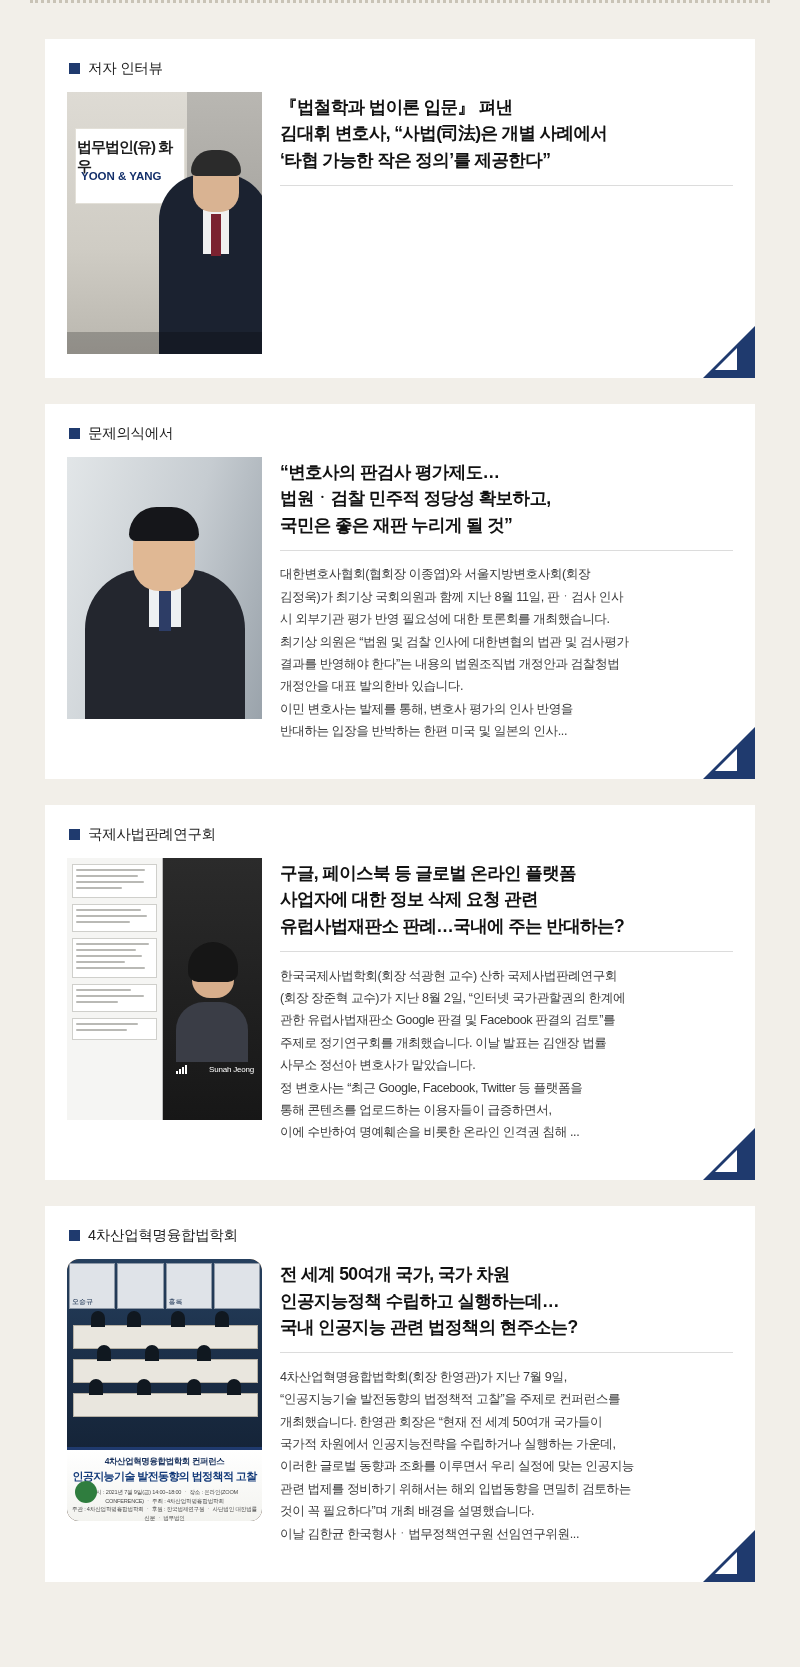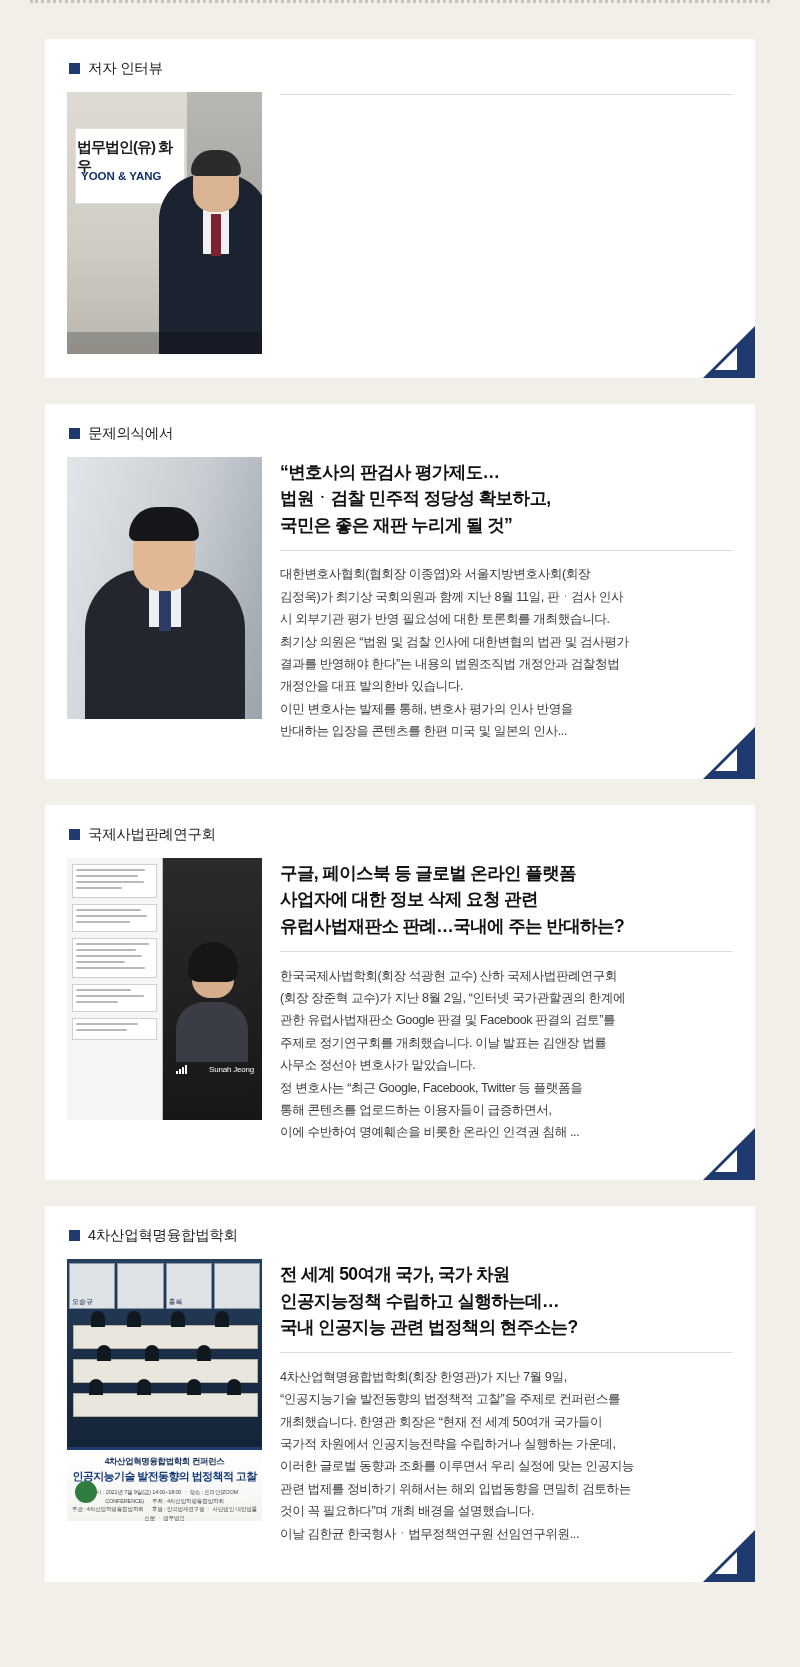--- a/index.html
+++ b/index.html
@@ -216,21 +216,21 @@
     font-size: 8px; color: #fff; letter-spacing: -0.2px;
   }
   .t3 .vbars {
     position: absolute; right: 74px; bottom: 46px; width: 12px; height: 9px;
   }
   .t3 .vbars i {
     position: absolute; bottom: 0; width: 2px; background: #fff;
   }
 
   
-  .t4 { background: #fdba74; }
+  .t4 { background: #fdba74; border-radius: 12px; }
   .t4 .hall {
     position: absolute; inset: 0;
     background: linear-gradient(180deg,#26405e 0%, #1b2e47 40%, #101c2c 100%);
   }
   .t4 .screenrow {
     position: absolute; left: 0; top: 4px; width: 100%; height: 46px;
     display: flex; gap: 2px; padding: 0 2px; box-sizing: border-box;
   }
   .t4 .vtile {
     flex: 1; background: #dfe3e8; border: 1px solid #8d98a6; position: relative;
@@ -290,20 +290,23 @@
         <div class="sign1">법무법인(유) 화우</div>
         <div class="sign2">YOON &amp; YANG</div>
         <div class="person"></div>
         <div class="shirt"></div>
         <div class="tie"></div>
         <div class="head"></div>
         <div class="hair"></div>
         <div class="deskshadow"></div>
       </div>
       <div class="content">
+        <h2 class="headline">『법철학과 법이론 입문』 펴낸
+김대휘 변호사, “사법(司法)은 개별 사례에서
+‘타협 가능한 작은 정의’를 제공한다”</h2>
         <hr class="rule">
       </div>
     </div>
     <div class="corner"></div>
   </div>
 
   <div class="article">
     <div class="section-head">
       <span class="section-bullet"></span>
       <span class="section-title">문제의식에서</span>
@@ -322,21 +325,21 @@
 법원ㆍ검찰 민주적 정당성 확보하고,
 국민은 좋은 재판 누리게 될 것”</h2>
         <hr class="rule">
         <p class="summary">대한변호사협회(협회장 이종엽)와 서울지방변호사회(회장
 김정욱)가 최기상 국회의원과 함께 지난 8월 11일, 판ㆍ검사 인사
 시 외부기관 평가 반영 필요성에 대한 토론회를 개최했습니다.
 최기상 의원은 “법원 및 검찰 인사에 대한변협의 법관 및 검사평가
 결과를 반영해야 한다”는 내용의 법원조직법 개정안과 검찰청법
 개정안을 대표 발의한바 있습니다.
 이민 변호사는 발제를 통해, 변호사 평가의 인사 반영을
-반대하는 입장을 콘텐츠를 한편 미국 및 일본의 인사...</p>
+반대하는 입장을 반박하는 한편 미국 및 일본의 인사...</p>
       </div>
     </div>
     <div class="corner"></div>
   </div>
 
   <div class="article">
     <div class="section-head">
       <span class="section-bullet"></span>
       <span class="section-title">국제사법판례연구회</span>
     </div>

